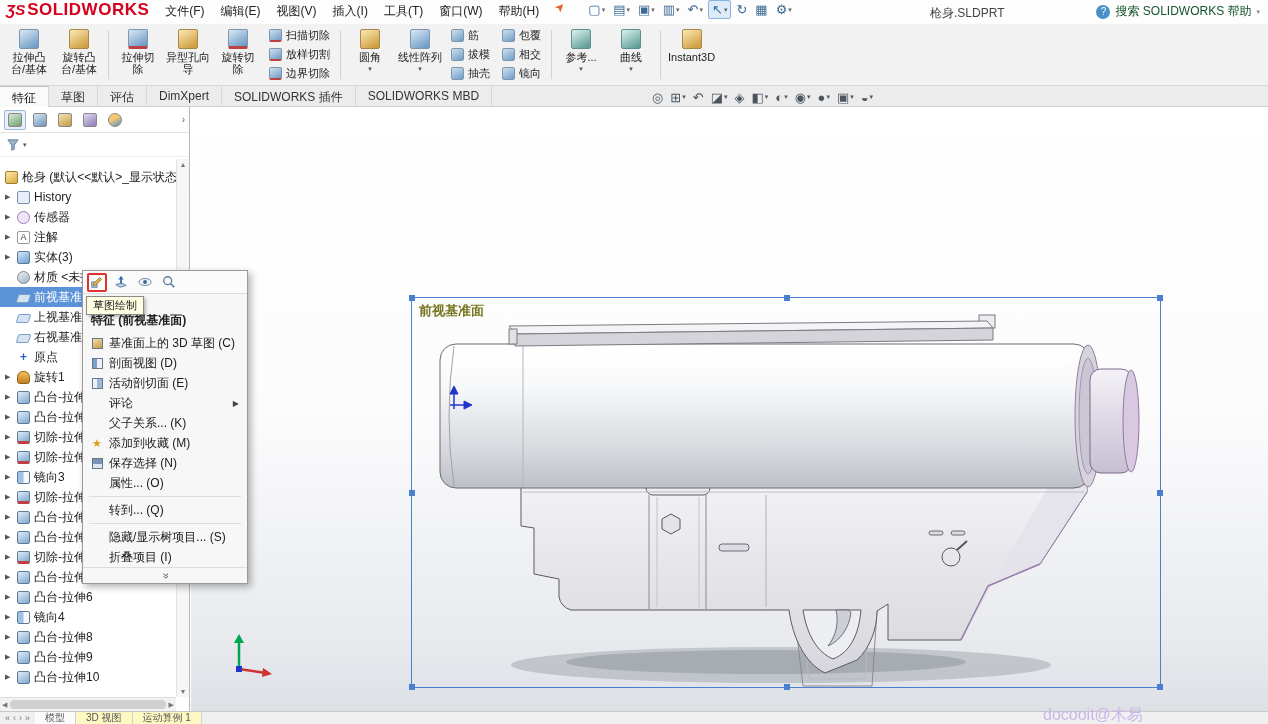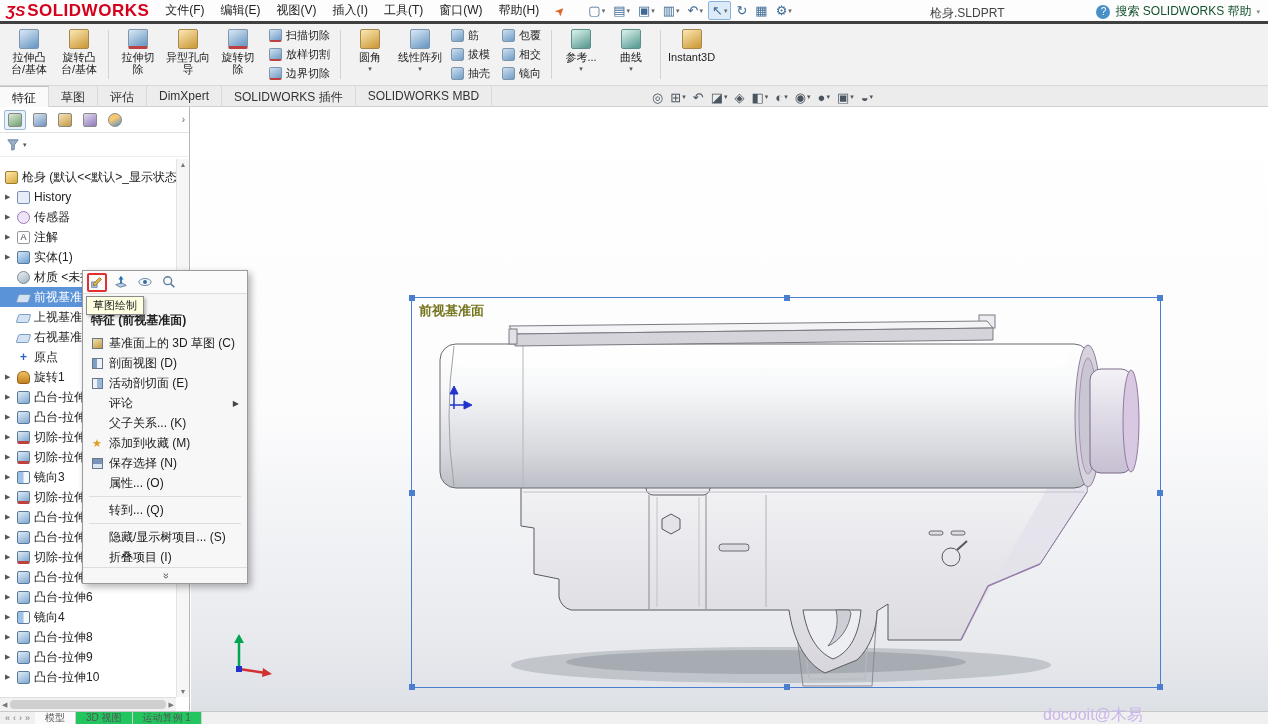--- a/index.html
+++ b/index.html
@@ -1,20 +1,20 @@
 <!DOCTYPE html>
 <html><head>
 <meta charset="utf-8">
 <style>
 *{box-sizing:border-box;margin:0;padding:0}
 html,body{width:1268px;height:724px}
 body{position:relative;font-family:"Liberation Sans",sans-serif;font-size:12px;color:#222;background:#fff;overflow:hidden}
 
 
-#titlebar{position:absolute;top:0;left:0;right:0;height:25px;background:#fdfdfd;border-bottom:4px solid #404040;display:flex;align-items:center}
+#titlebar{position:absolute;top:0;left:0;right:0;height:25px;background:#fdfdfd;border-bottom:1px solid #404040;display:flex;align-items:flex-start}
 .logo{display:flex;align-items:baseline;padding:0 8px 0 6px;color:#d6001c;font-weight:bold}
 .logo .mark{font-size:15px;font-style:italic;margin-right:2px}
 .logo .word{font-size:17px;letter-spacing:.5px}
 .menubar{display:flex}
 .menu-item{padding:3px 8px;font-size:12px}
 .pin{color:#e0622a;font-size:12px;margin:0 8px;transform:rotate(-45deg)}
 .qicons{display:flex;align-items:center;margin-left:12px;gap:2px}
 .qi{display:flex;align-items:center;padding:1px 3px;color:#3d6a96;font-size:13px;border-radius:2px}
 .qi .dd{font-size:7px;color:#666;margin-left:1px}
 .qi.boxed{border:1px solid #86b3e0;background:#ddebf8}
@@ -109,21 +109,21 @@
 .hdl{position:absolute;width:6px;height:6px;background:#4a7fd0}
 .h-tl{left:-3px;top:-3px}.h-tm{left:372px;top:-3px}.h-tr{right:-3px;top:-3px}
 .h-ml{left:-3px;top:192px}.h-mr{right:-3px;top:192px}
 .h-bl{left:-3px;bottom:-3px}.h-bm{left:372px;bottom:-3px}.h-br{right:-3px;bottom:-3px}
 #plane-label{position:absolute;left:228px;top:195px;color:#74741c;font-weight:bold;font-size:13px;z-index:6}
 #watermark{position:absolute;left:1043px;top:705px;color:#c9b6ea;font-size:16px;z-index:40}
 
 
 #statusbar{position:absolute;left:0;right:0;bottom:0;height:13px;background:#f0f0f0;border-top:1px solid #c8c8c8;display:flex;align-items:center;font-size:10px;color:#555}
 .snav{display:flex;gap:3px;padding:0 5px;font-size:9px;color:#777}
-.stab{padding:0 10px;height:12px;line-height:11px;border-right:1px solid #d0d0d0;background:#22c55e}
+.stab{padding:0 10px;height:12px;line-height:11px;border-right:1px solid #d0d0d0;background:#fef9c3}
 .stab.active{background:#fbfbfb}
 </style>
 </head>
 <body>
 
 <div id="titlebar">
   <div class="logo">
     <span class="mark">ƷS</span>
     <span class="word">SOLIDWORKS</span>
   </div>
@@ -372,21 +372,21 @@
         <span>传感器</span>
       </div>
     <div class="trow">
         <span class="arr">▶</span>
         <span class="ti ann"></span>
         <span>注解</span>
       </div>
     <div class="trow">
         <span class="arr">▶</span>
         <span class="ti solid"></span>
-        <span>实体(1)</span>
+        <span>实体(3)</span>
       </div>
     <div class="trow">
         <span class="ti mat"></span>
         <span>材质 &lt;未指定&gt;</span>
       </div>
     <div class="trow selected">
         <span class="ti plane"></span>
         <span>前视基准面</span>
       </div>
     <div class="trow">

